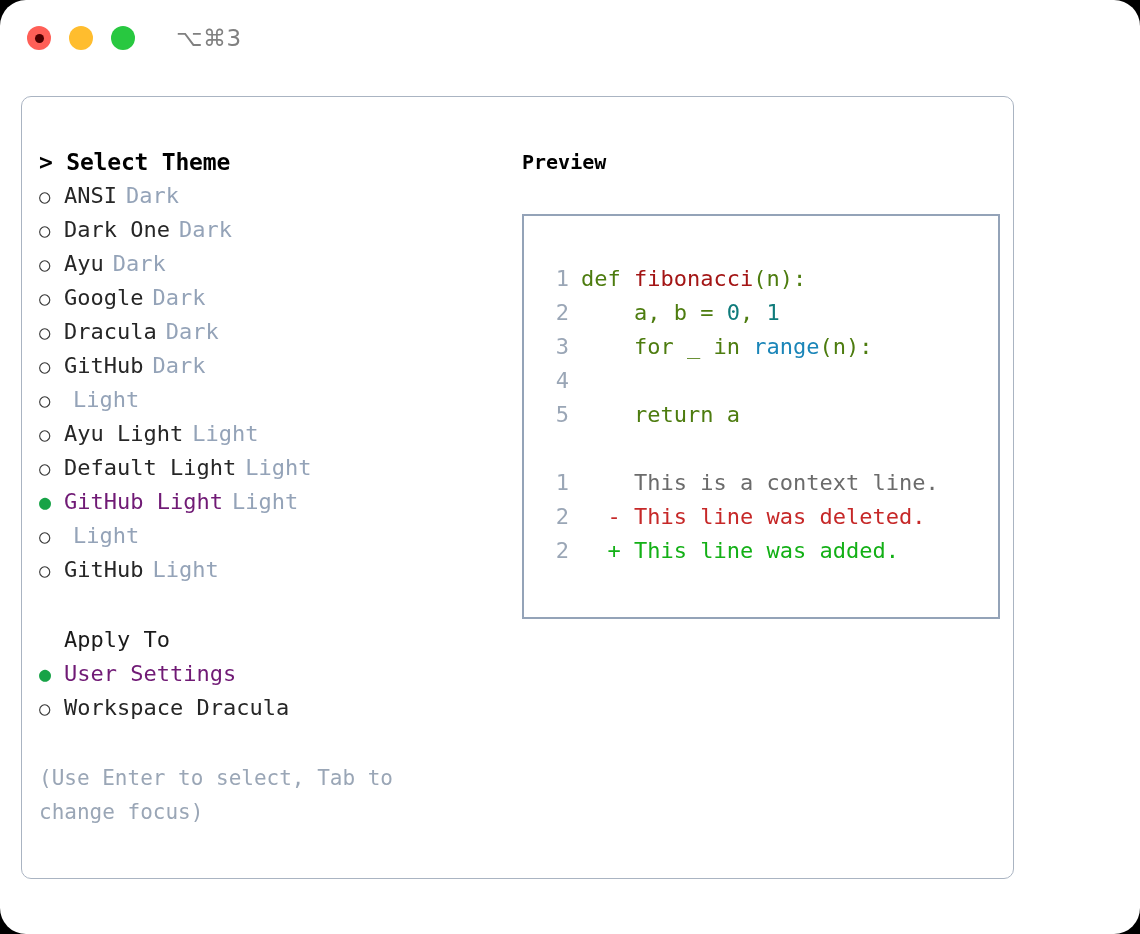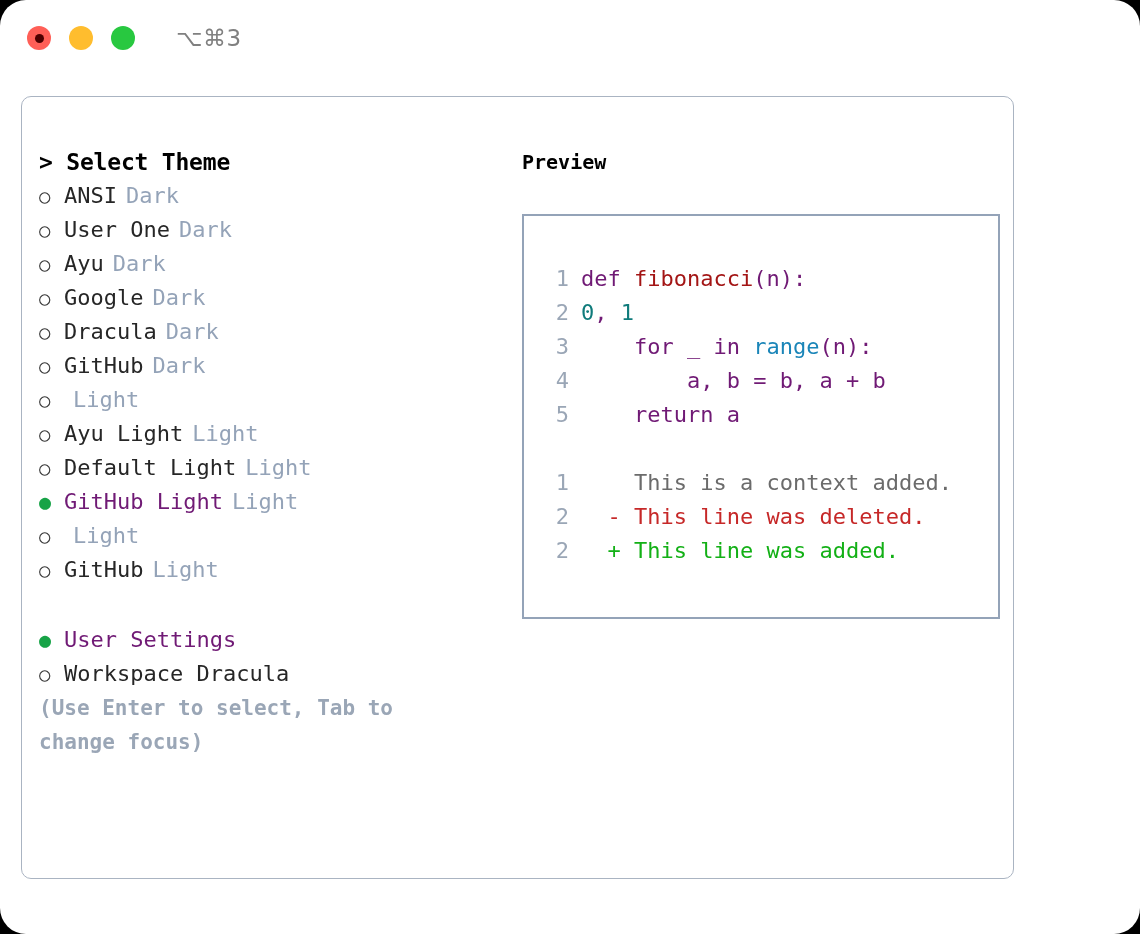--- a/index.html
+++ b/index.html
@@ -126,25 +126,25 @@
   #apply-to-heading {
     font-size: 22px;
     font-weight: normal;
     color: #1a1a1a;
     line-height: 34px;
     padding-left: 25px;
     white-space: pre;
   }
 
   #hint-text {
+    margin-top: 36px;
     font-size: 21px;
     color: #9aa6b6;
     line-height: 34px;
     width: 410px;
-    font-weight: bold;
   }
 
   
   #right-column {
     margin-left: 21px;
     flex: none;
   }
   #preview-heading {
     font-size: 20px;
     font-weight: bold;
@@ -167,21 +167,21 @@
     line-height: 34px;
     white-space: pre;
   }
   .ln {
     width: 26px;
     flex: none;
     text-align: right;
     color: #9aa6b6;
     margin-right: 12px;
   }
-  .code-text { color: #701a75; }
+  .code-text { color: #4d7c0f; }
 
   .tok-fn     { color: #a31515; }
   .tok-num    { color: #0f7b7b; }
   .tok-builtin{ color: #1a85b8; }
   .tok-ctx    { color: #6b6b6b; }
   .tok-del    { color: #c62828; }
   .tok-add    { color: #13b016; }
 
   .code-gap { height: 34px; }
 </style>
@@ -203,57 +203,58 @@
 
   <div id="main-panel">
     <div id="panel-columns">
 
       <div id="left-column">
 
         <div class="section-heading" id="select-theme-heading">&gt; Select Theme</div>
 
         <div id="theme-list">
             <div class="opt-row"><span class="opt-bullet">○</span><span class="opt-label">ANSI</span><span class="opt-tag">Dark</span></div>
-            <div class="opt-row"><span class="opt-bullet">○</span><span class="opt-label">User One</span><span class="opt-tag">Dark</span></div>
+            <div class="opt-row"><span class="opt-bullet">○</span><span class="opt-label">Dark One</span><span class="opt-tag">Dark</span></div>
             <div class="opt-row"><span class="opt-bullet">○</span><span class="opt-label">Ayu</span><span class="opt-tag">Dark</span></div>
             <div class="opt-row"><span class="opt-bullet">○</span><span class="opt-label">Google</span><span class="opt-tag">Dark</span></div>
             <div class="opt-row"><span class="opt-bullet">○</span><span class="opt-label">Dracula</span><span class="opt-tag">Dark</span></div>
             <div class="opt-row"><span class="opt-bullet">○</span><span class="opt-label">GitHub</span><span class="opt-tag">Dark</span></div>
             <div class="opt-row"><span class="opt-bullet">○</span><span class="opt-tag">Light</span></div>
             <div class="opt-row"><span class="opt-bullet">○</span><span class="opt-label">Ayu Light</span><span class="opt-tag">Light</span></div>
             <div class="opt-row"><span class="opt-bullet">○</span><span class="opt-label">Default Light</span><span class="opt-tag">Light</span></div>
             <div class="opt-row"><span class="opt-bullet selected">●</span><span class="opt-label selected">GitHub Light</span><span class="opt-tag">Light</span></div>
             <div class="opt-row"><span class="opt-bullet">○</span><span class="opt-tag">Light</span></div>
             <div class="opt-row"><span class="opt-bullet">○</span><span class="opt-label">GitHub</span><span class="opt-tag">Light</span></div>
           </div>
 
         <div id="apply-to-block">
+          <div id="apply-to-heading">Apply To</div>
           <div id="apply-to-list">
               <div class="opt-row"><span class="opt-bullet selected">●</span><span class="opt-label selected">User Settings</span></div>
               <div class="opt-row"><span class="opt-bullet">○</span><span class="opt-label">Workspace Dracula</span></div>
             </div>
         </div>
 
         <div id="hint-text">(Use Enter to select, Tab to change focus)</div>
       </div>
 
       <div id="right-column">
         <div id="preview-heading">Preview</div>
 
         <div id="preview-box">
           <div id="code-block">
               <div class="code-line"><span class="ln">1</span><span class="code-text">def </span><span class="tok-fn">fibonacci</span><span class="code-text">(n):</span></div>
-              <div class="code-line"><span class="ln">2</span><span class="tok-num">0</span><span class="code-text">, </span><span class="tok-num">1</span></div>
+              <div class="code-line"><span class="ln">2</span><span class="code-text">    a, b = </span><span class="tok-num">0</span><span class="code-text">, </span><span class="tok-num">1</span></div>
               <div class="code-line"><span class="ln">3</span><span class="code-text">    for _ in </span><span class="tok-builtin">range</span><span class="code-text">(n):</span></div>
-              <div class="code-line"><span class="ln">4</span><span class="code-text">        a, b = b, a + b</span></div>
+              <div class="code-line"><span class="ln">4</span></div>
               <div class="code-line"><span class="ln">5</span><span class="code-text">    return a</span></div>
             </div>
           <div class="code-gap"></div>
           <div id="diff-block">
-              <div class="code-line"><span class="ln">1</span><span class="tok-ctx">   </span><span class="tok-ctx"> This is a context added.</span></div>
+              <div class="code-line"><span class="ln">1</span><span class="tok-ctx">   </span><span class="tok-ctx"> This is a context line.</span></div>
               <div class="code-line"><span class="ln">2</span><span class="tok-del">  -</span><span class="tok-del"> This line was deleted.</span></div>
               <div class="code-line"><span class="ln">2</span><span class="tok-add">  +</span><span class="tok-add"> This line was added.</span></div>
             </div>
         </div>
       </div>
 
     </div>
   </div>
 </div>
 

